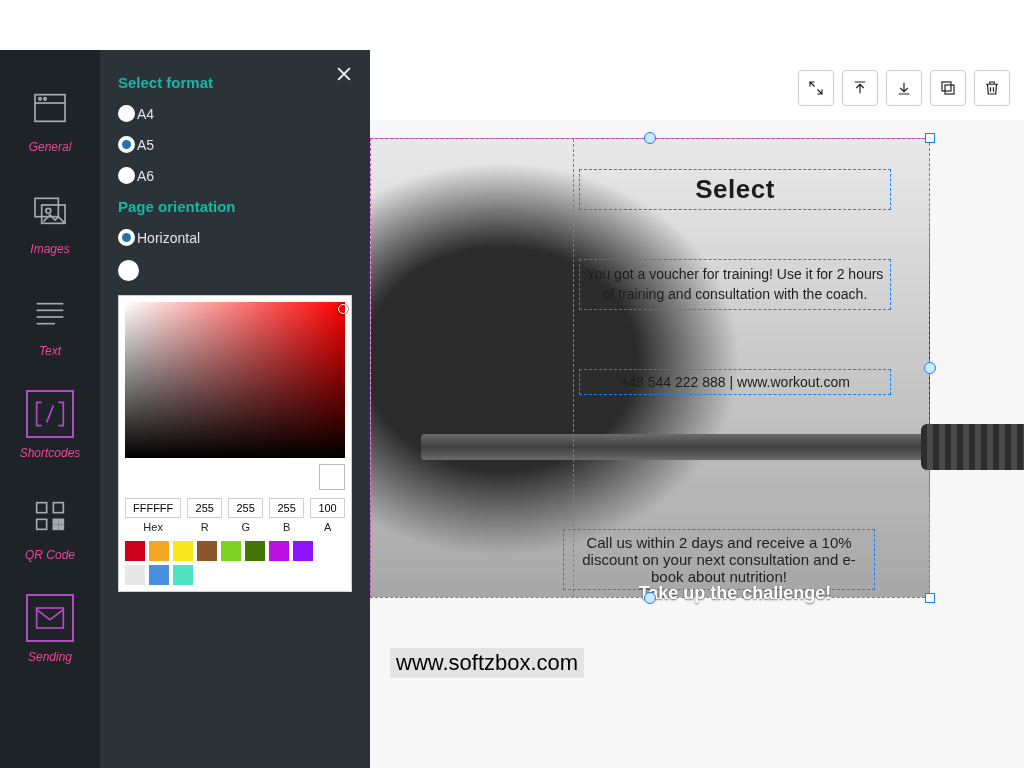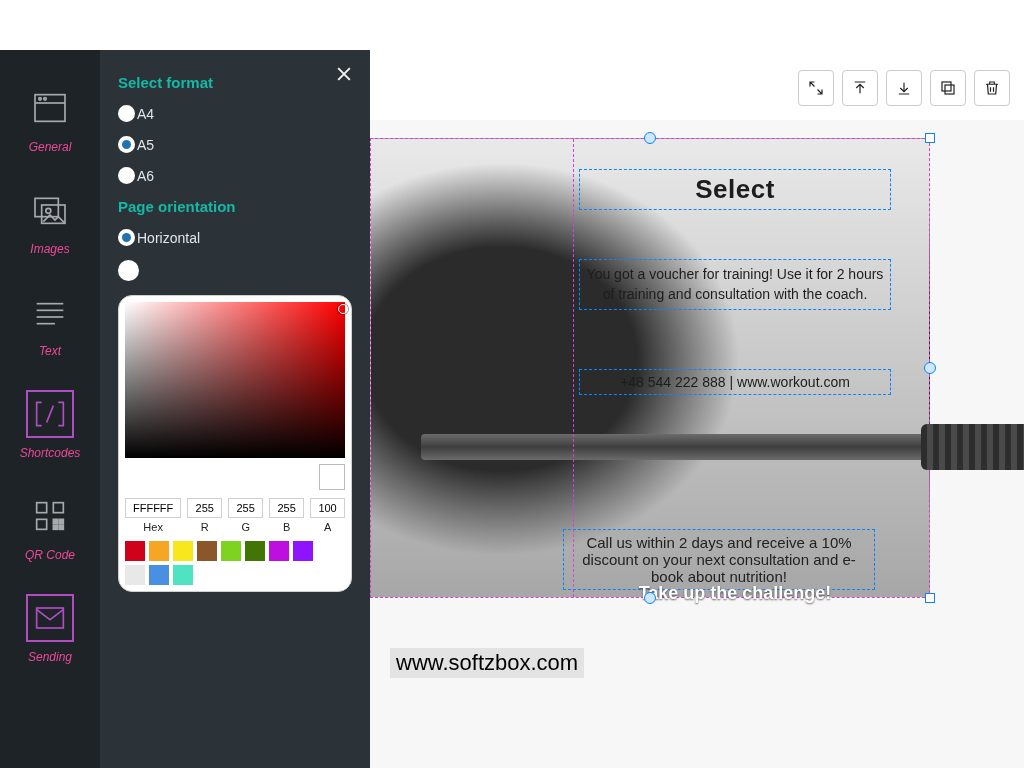--- a/index.html
+++ b/index.html
@@ -30,21 +30,21 @@
   .close-x { position: absolute; top: 14px; right: 16px; cursor: pointer; }
   .close-x svg { width: 20px; height: 20px; stroke: #f0f0f1; stroke-width: 2.4; }
 
   .radio-row { display: flex; align-items: center; gap: 2px; margin: 8px 0 14px; cursor: pointer; font-size: 14px; }
   .radio-outer { width: 17px; height: 17px; border-radius: 50%; background: #fff; border: 2px solid #fff; display:flex; align-items:center; justify-content:center;}
   .radio-inner { width: 9px; height: 9px; border-radius:50%; }
   .radio-row.selected .radio-inner { background:#2271b1; }
   .bg-swatch { width: 21px; height:21px; border:2px solid #fff; border-radius:50%; background:#fff; cursor:pointer; margin-top:4px;}
 
   
-  .picker { background:#fff; border:1px solid #d0d0d0; border-radius:14px; margin-top:14px; padding:6px; width:234px; color:#222; font-size:11px;}
+  .picker { background:#fff; border:1px solid #d0d0d0; border-radius:0; margin-top:14px; padding:6px; width:234px; color:#222; font-size:11px;}
   .sat { position:relative; width:220px; height:156px; background: linear-gradient(to top, #000, rgba(0,0,0,0)), linear-gradient(to right, #fff, #ff0000); }
   .sat-cursor { position:absolute; left:213px; top:2px; width:10px; height:10px; border:1.5px solid #fff; border-radius:50%; box-shadow:0 0 0 1px rgba(0,0,0,.4);}
   .hue-row { display:flex; gap:6px; align-items:flex-start; margin-top:6px;}
   .hue { flex:1; height:12px; background: linear-gradient(to right, #f00,#ff0,#0f0,#0ff,#00f,#f0f,#f00); position:relative;}
   .alpha { flex:1; height:12px; margin-top:4px; background: repeating-conic-gradient(#ccc 0% 25%, #fff 0% 50%) 0 0/10px 10px; position:relative;}
   .alpha::after{content:"";position:absolute;inset:0;background:linear-gradient(to right, rgba(255,255,255,0), #fff);}
   .huecol{flex:1; display:flex; flex-direction:column;}
   .preview { width:26px; height:26px; border:1px solid #bbb; background:#fff;}
   .fields { display:flex; gap:6px; margin-top:8px; text-align:center;}
   .fld { display:flex; flex-direction:column; align-items:center; gap:3px;}

